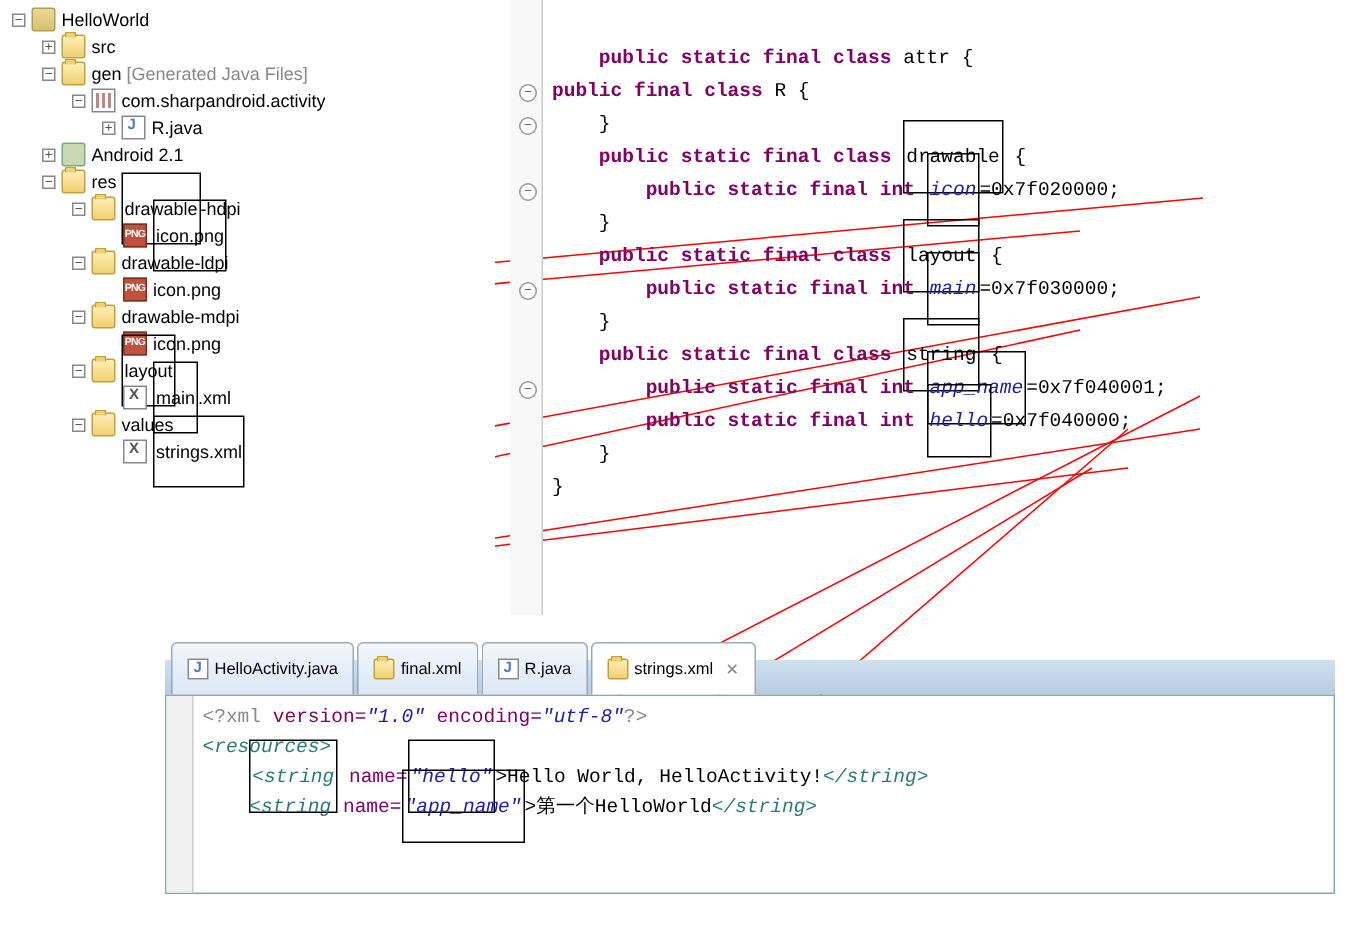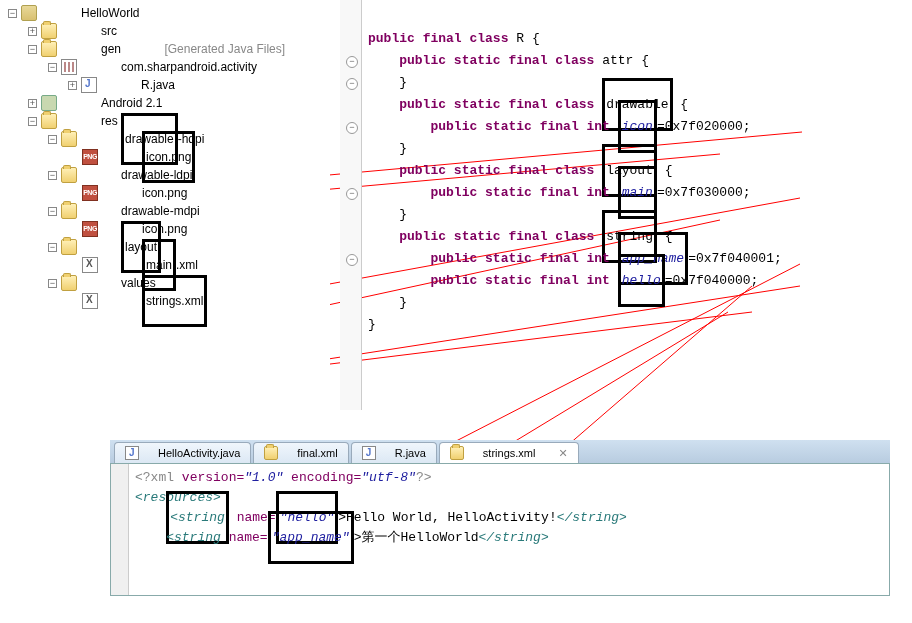--- a/index.html
+++ b/index.html
@@ -14,33 +14,33 @@
 .icon-folder::before { content:""; position:absolute; top:-3px; left:1px; width:6px; height:3px; background:#f0d070; border:1px solid #c0a040; border-bottom:none; border-radius:2px 2px 0 0; }
 .icon-pkg { background:#fff; border:1px solid #888; position:relative; }
 .icon-pkg::after { content:""; position:absolute; inset:2px; background:repeating-linear-gradient(90deg,#b88 0 2px,#fff 2px 4px); }
 .icon-jfile { background:#fff; border:1px solid #888; position:relative; }
 .icon-jfile::after { content:"J"; position:absolute; left:3px; top:0; font-size:10px; color:#57c; font-weight:bold; }
 .icon-lib { background:#c8d8b0; border:1px solid #7a8; border-radius:2px; }
 .icon-png { background:#c05040; border:1px solid #803020; color:#fff; font-size:7px; font-weight:bold; text-align:center; line-height:14px; }
 .icon-png::after { content:"PNG"; letter-spacing:-0.5px; }
 .icon-xfile { background:#fff; border:1px solid #888; position:relative; }
 .icon-xfile::after { content:"X"; position:absolute; left:3px; top:0; font-size:10px; color:#555; font-weight:bold; }
-.tree-label { color:#000;margin-left:40px; }
+.tree-label { color:#000; }
 .tree-label.gray { color:#888; }
-.redbox { border:3px solid #000000; padding:16px 1px;text-align:center; }
+.redbox { border:1px solid #000000; padding:16px 1px;text-align:center; }
 .code-pane { position: absolute; left: 340px; top: 0; width: 572px; height: 410px; font-family: "Courier New", monospace; font-size: 13px; line-height: 22px; padding-top: 6px; }
 .code-line { position: relative; padding-left: 28px; white-space: nowrap; }
 .ruler { position:absolute; left:0; top:0; bottom:0; width:22px; border-right:1px solid #ccc; background:#f8f8f8; pointer-events:none; }
 .fold { position:absolute; left:6px; width:12px; height:12px; border:1px solid #999; border-radius:6px; background:#fff; font-size:9px; line-height:10px; text-align:center; color:#666; cursor:pointer; }
 .kw { color:#800060; font-weight:bold; }
 .id-it { font-style: italic; color:#2020a0;margin-top:39px; }
 .pkname { color:#000; }
 .bottom-pane { position:absolute; left:110px; top:440px; width:780px; height:180px; }
 .tabbar { height:24px; background:linear-gradient(#cfe0f0,#b8cce0); display:flex; align-items:flex-end; border-bottom:1px solid #8aa; padding-left:4px; }
-.tab { height:21px; background:linear-gradient(#f0f6fc,#dce8f4); border:1px solid #9ab; border-bottom:none; border-radius:4px 4px 0 0; padding:0 10px; display:flex; align-items:center; gap:19px; font-size:11px; color:#000; margin-right:2px; cursor:pointer; }
+.tab { height:35px; background:linear-gradient(#f0f6fc,#dce8f4); border:1px solid #9ab; border-bottom:none; border-radius:4px 4px 0 0; padding:0 10px; display:flex; align-items:center; gap:4px; font-size:11px; color:#000; margin-right:2px; cursor:pointer; }
 .tab.active { background:#fff; }
 .tab .x { color:#888; font-size:11px; margin-left:4px; cursor:pointer; }
 .tab-icon { width:14px; height:14px; }
 .editor { background:#fff; border-left:1px solid #8aa; border-right:1px solid #8aa; border-bottom:1px solid #8aa; font-family:"Courier New", monospace; font-size:13px; line-height:20px; padding:4px 4px 4px 24px; height:132px; position:relative; }
 .editor .gutter { position:absolute; left:0; top:0; bottom:0; width:18px; background:#f0f0f0; border-right:1px solid #ccc; }
 .xml-tag { color:#2a7a7a;font-style:italic; }
 .xml-attr { color:#800060; }
 .xml-val { color:#2020a0; font-style:italic; }
 .xml-pi { color:#888; }
 .overlay { position:absolute; inset:0; pointer-events:none; }
@@ -153,22 +153,22 @@
 
 <div class="code-pane">
   <div class="ruler"></div>
   <span class="fold" style="top:56px">−</span>
   <span class="fold" style="top:78px">−</span>
   <span class="fold" style="top:122px">−</span>
   <span class="fold" style="top:188px">−</span>
   <span class="fold" style="top:254px">−</span>
 
   <div class="code-line">&nbsp;</div>
+  <div class="code-line">&nbsp;&nbsp;&nbsp;&nbsp;<span class="kw">public</span> <span class="kw">static</span> <span class="kw">final</span> <span class="kw">class</span> <span>attr</span> {</div>
   <div class="code-line"><span class="kw">public</span> <span class="kw">final</span> <span class="kw">class</span> <span>R</span> {</div>
-  <div class="code-line">&nbsp;&nbsp;&nbsp;&nbsp;<span class="kw">public</span> <span class="kw">static</span> <span class="kw">final</span> <span class="kw">class</span> <span>attr</span> {</div>
   <div class="code-line">&nbsp;&nbsp;&nbsp;&nbsp;}</div>
   <div class="code-line">&nbsp;&nbsp;&nbsp;&nbsp;<span class="kw">public</span> <span class="kw">static</span> <span class="kw">final</span> <span class="kw">class</span> <span class="redbox">drawable</span> {</div>
   <div class="code-line">&nbsp;&nbsp;&nbsp;&nbsp;&nbsp;&nbsp;&nbsp;&nbsp;<span class="kw">public</span> <span class="kw">static</span> <span class="kw">final</span> <span class="kw">int</span> <span class="id-it redbox">icon</span><span>=0x7f020000;</span></div>
   <div class="code-line">&nbsp;&nbsp;&nbsp;&nbsp;}</div>
   <div class="code-line">&nbsp;&nbsp;&nbsp;&nbsp;<span class="kw">public</span> <span class="kw">static</span> <span class="kw">final</span> <span class="kw">class</span> <span class="redbox">layout</span> {</div>
   <div class="code-line">&nbsp;&nbsp;&nbsp;&nbsp;&nbsp;&nbsp;&nbsp;&nbsp;<span class="kw">public</span> <span class="kw">static</span> <span class="kw">final</span> <span class="kw">int</span> <span class="id-it redbox">main</span><span>=0x7f030000;</span></div>
   <div class="code-line">&nbsp;&nbsp;&nbsp;&nbsp;}</div>
   <div class="code-line">&nbsp;&nbsp;&nbsp;&nbsp;<span class="kw">public</span> <span class="kw">static</span> <span class="kw">final</span> <span class="kw">class</span> <span class="redbox">string</span> {</div>
   <div class="code-line">&nbsp;&nbsp;&nbsp;&nbsp;&nbsp;&nbsp;&nbsp;&nbsp;<span class="kw">public</span> <span class="kw">static</span> <span class="kw">final</span> <span class="kw">int</span> <span class="id-it redbox">app_name</span><span>=0x7f040001;</span></div>
   <div class="code-line">&nbsp;&nbsp;&nbsp;&nbsp;&nbsp;&nbsp;&nbsp;&nbsp;<span class="kw">public</span> <span class="kw">static</span> <span class="kw">final</span> <span class="kw">int</span> <span class="id-it redbox">hello</span><span>=0x7f040000;</span></div>

